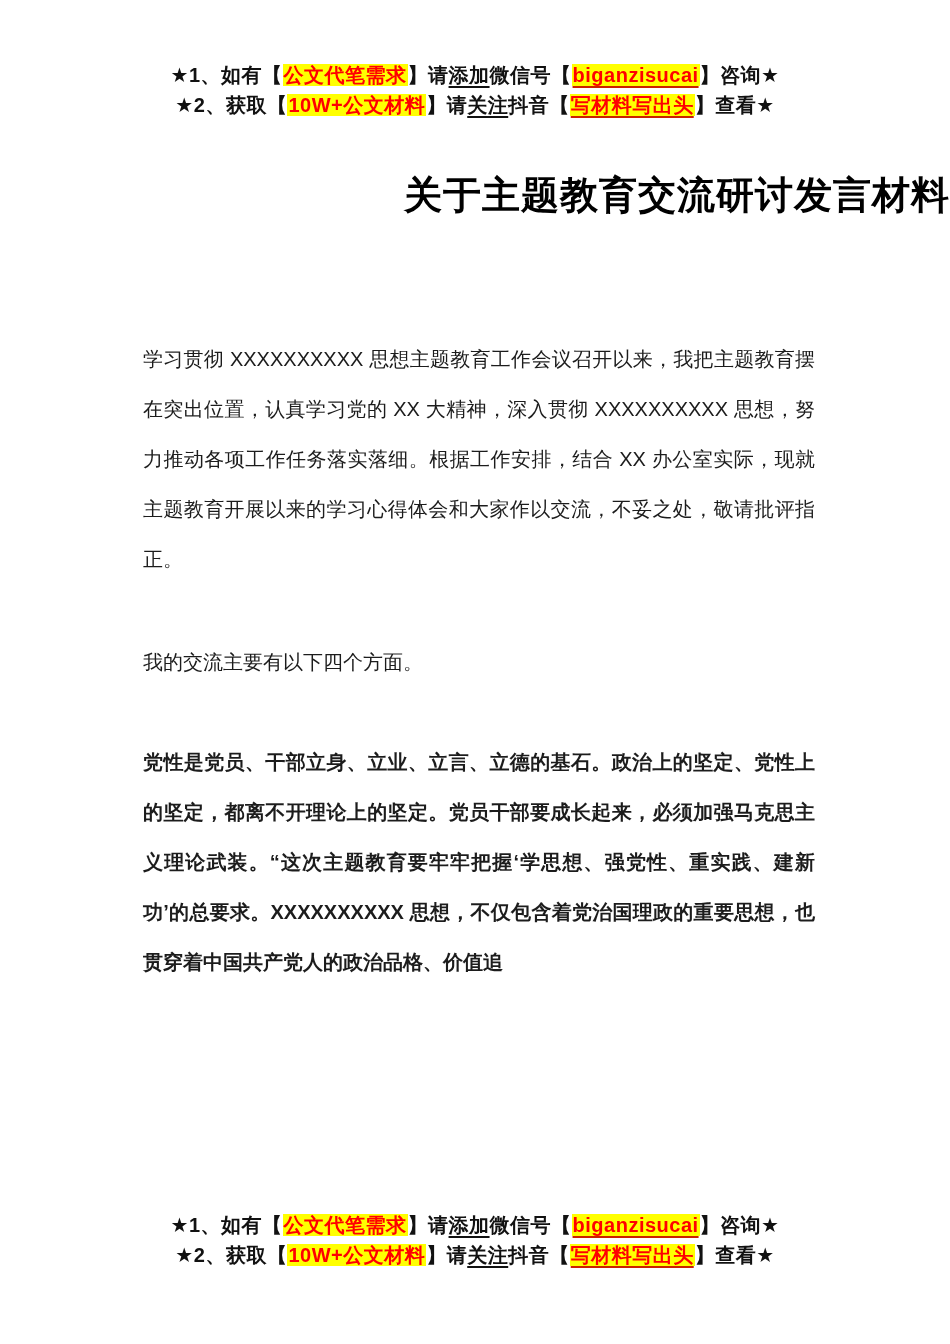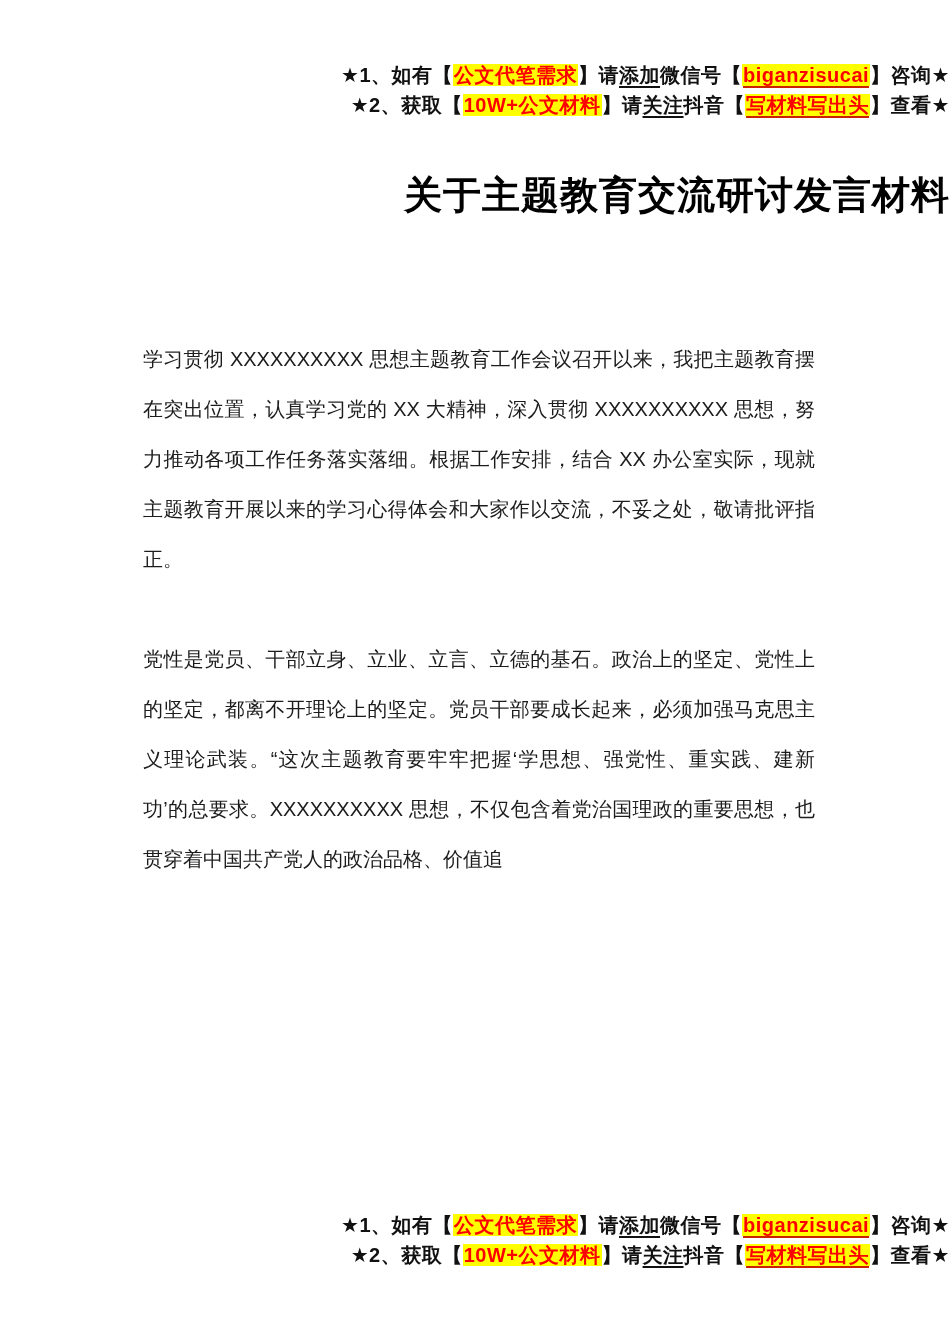--- a/index.html
+++ b/index.html
@@ -10,21 +10,21 @@
     background: #ffffff;
     overflow: hidden;
     font-family: "Liberation Sans", "DejaVu Sans", sans-serif;
     color: #1c1c1c;
   }
 
   
   .promo {
     position: absolute;
     left: 0; right: 0;
-    text-align: right;
+    text-align: center;
     font-size: 20px;
     line-height: 30px;
     font-weight: 700;
     color: #111111;
     letter-spacing: 0.5px;
     white-space: nowrap;
   }
   .promo-header { top: 60px; }
   .promo-footer { top: 1210px; }
   .hl {
@@ -63,40 +63,41 @@
     margin: 0;
     font-size: 20px;
     line-height: 50px;
     text-align: justify;
     text-justify: inter-character;
     color: #1c1c1c;
     font-weight: 400;
   }
   .para-outline  { margin-top: 53px; }
   .sec-heading   { margin-top: 45px; }
-  .sec-paragraph { margin-top: 50px; }
+  .sec-paragraph { margin-top: 50px; font-weight: bold; }
 </style>
 </head>
 <body>
 
 <div class="page">
 
   <div class="promo promo-header">
     <div>
       <span>★1、如有【</span><span class="hl">公文代笔需求</span><span>】请</span><span class="u">添加</span><span>微信号【</span><span class="hl u">biganzisucai</span><span>】咨询★</span>
     </div>
     <div>
       <span>★2、获取【</span><span class="hl">10W+公文材料</span><span>】请</span><span class="u">关注</span><span>抖音【</span><span class="hl u">写材料写出头</span><span>】查看★</span>
     </div>
   </div>
 
   <h1 class="doc-title">关于主题教育交流研讨发言材料</h1>
 
   <div class="content">
     <p class="body-text para-intro">学习贯彻 XXXXXXXXXX 思想主题教育工作会议召开以来，我把主题教育摆在突出位置，认真学习党的 XX 大精神，深入贯彻 XXXXXXXXXX 思想，努力推动各项工作任务落实落细。根据工作安排，结合 XX 办公室实际，现就主题教育开展以来的学习心得体会和大家作以交流，不妥之处，敬请批评指正。</p>
+    <p class="body-text para-outline">我的交流主要有以下四个方面。</p>
     <p class="body-text sec-paragraph">党性是党员、干部立身、立业、立言、立德的基石。政治上的坚定、党性上的坚定，都离不开理论上的坚定。党员干部要成长起来，必须加强马克思主义理论武装。“这次主题教育要牢牢把握‘学思想、强党性、重实践、建新功’的总要求。XXXXXXXXXX 思想，不仅包含着党治国理政的重要思想，也贯穿着中国共产党人的政治品格、价值追</p>
   </div>
 
   <div class="promo promo-footer">
     <div>
       <span>★1、如有【</span><span class="hl">公文代笔需求</span><span>】请</span><span class="u">添加</span><span>微信号【</span><span class="hl u">biganzisucai</span><span>】咨询★</span>
     </div>
     <div>
       <span>★2、获取【</span><span class="hl">10W+公文材料</span><span>】请</span><span class="u">关注</span><span>抖音【</span><span class="hl u">写材料写出头</span><span>】查看★</span>
     </div>

